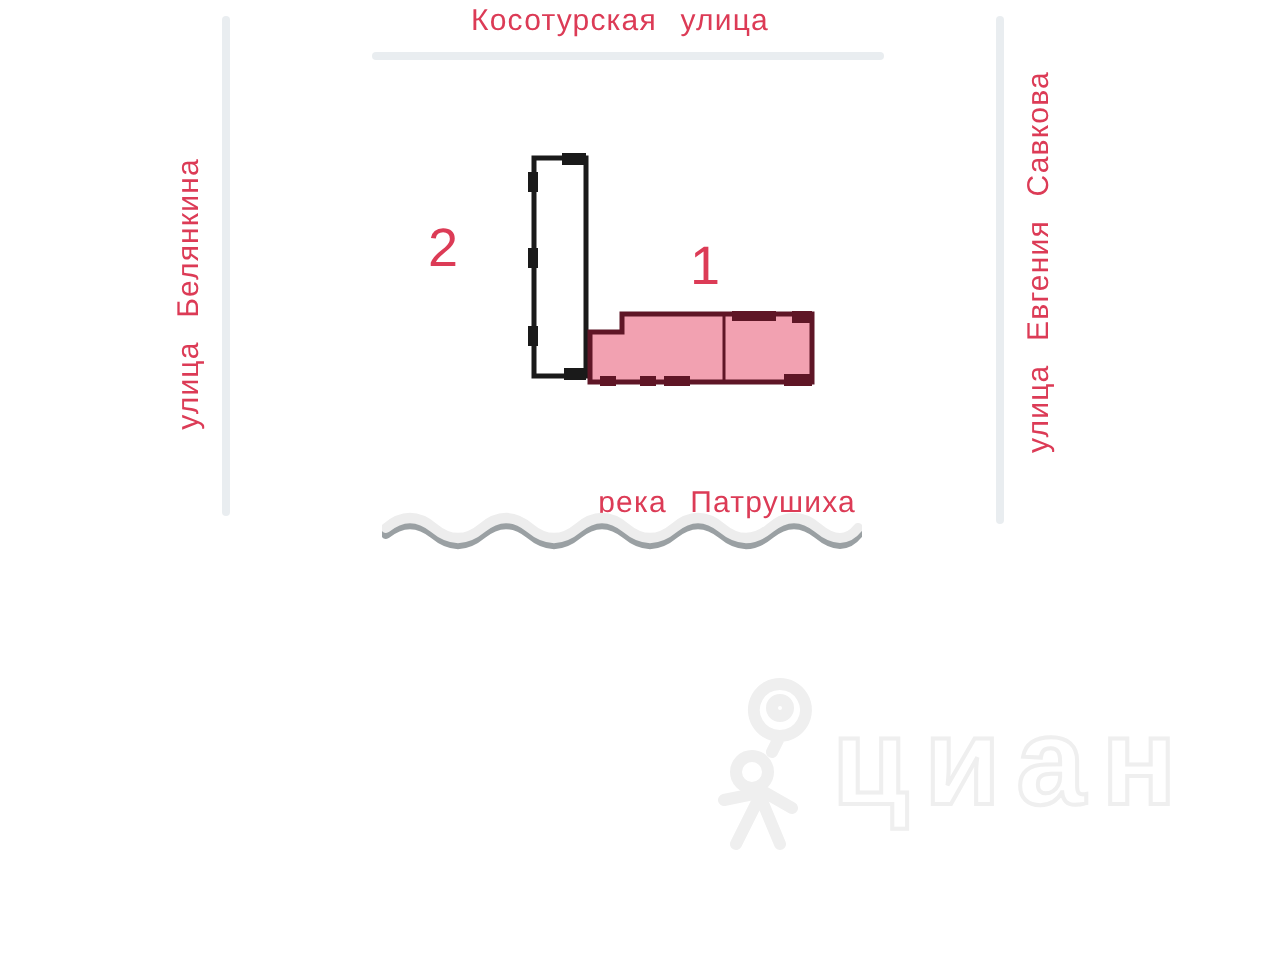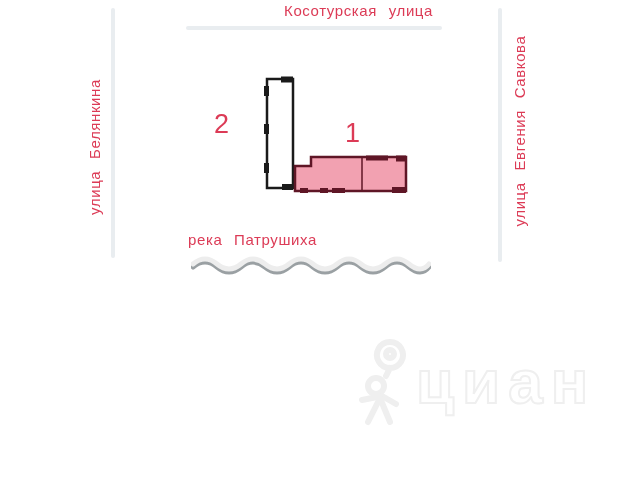--- a/index.html
+++ b/index.html
@@ -4,39 +4,39 @@
 <style>
   html,body{margin:0;padding:0;background:#fff;}
   .map{
     position:relative;width:640px;height:480px;background:#ffffff;overflow:hidden;
     font-family:"Liberation Sans","DejaVu Sans",sans-serif;
   }
   .street-label{
     position:absolute;color:#dc3b56;font-size:15px;letter-spacing:.6px;word-spacing:7px;
     white-space:nowrap;text-align:center;
   }
-  .street-label.top{left:187px;top:2px;width:246px;text-align:right;}
+  .street-label.top{left:187px;top:2px;width:246px;}
   .street-label.vertical{
     width:300px;height:18px;line-height:18px;
     transform:translate(-50%,-50%) rotate(-90deg);
   }
   .street-label.left-street{left:95px;top:147px;}
   .street-label.right-street{left:520px;top:131px;}
   .street-line{position:absolute;background:#e9edf0;border-radius:2px;}
   .street-line.top-line{left:186px;top:26px;width:256px;height:4px;}
   .street-line.left-line{left:111px;top:8px;width:4px;height:250px;}
   .street-line.right-line{left:498px;top:8px;width:4px;height:254px;}
   .plan-svg{position:absolute;left:0;top:0;}
   .bnum{
     position:absolute;color:#dc3b56;font-size:27px;line-height:27px;cursor:pointer;
   }
   .bnum.n2{left:214px;top:111px;}
   .bnum.n1{left:345px;top:120px;}
   .river-label{
-    position:absolute;left:188px;top:231px;width:240px;text-align:left;
+    position:absolute;left:188px;top:243px;width:240px;text-align:right;
     color:#dc3b56;font-size:15px;letter-spacing:.6px;word-spacing:7px;white-space:nowrap;
   }
   .wave-svg{position:absolute;left:191px;top:254px;}
   .watermark{
     position:absolute;left:352px;top:336px;width:268px;height:92px;
     display:flex;align-items:center;gap:8px;pointer-events:none;
   }
   .wm-text{
     font-size:62px;font-weight:bold;letter-spacing:8px;line-height:92px;
     color:rgba(240,240,240,0.55);

